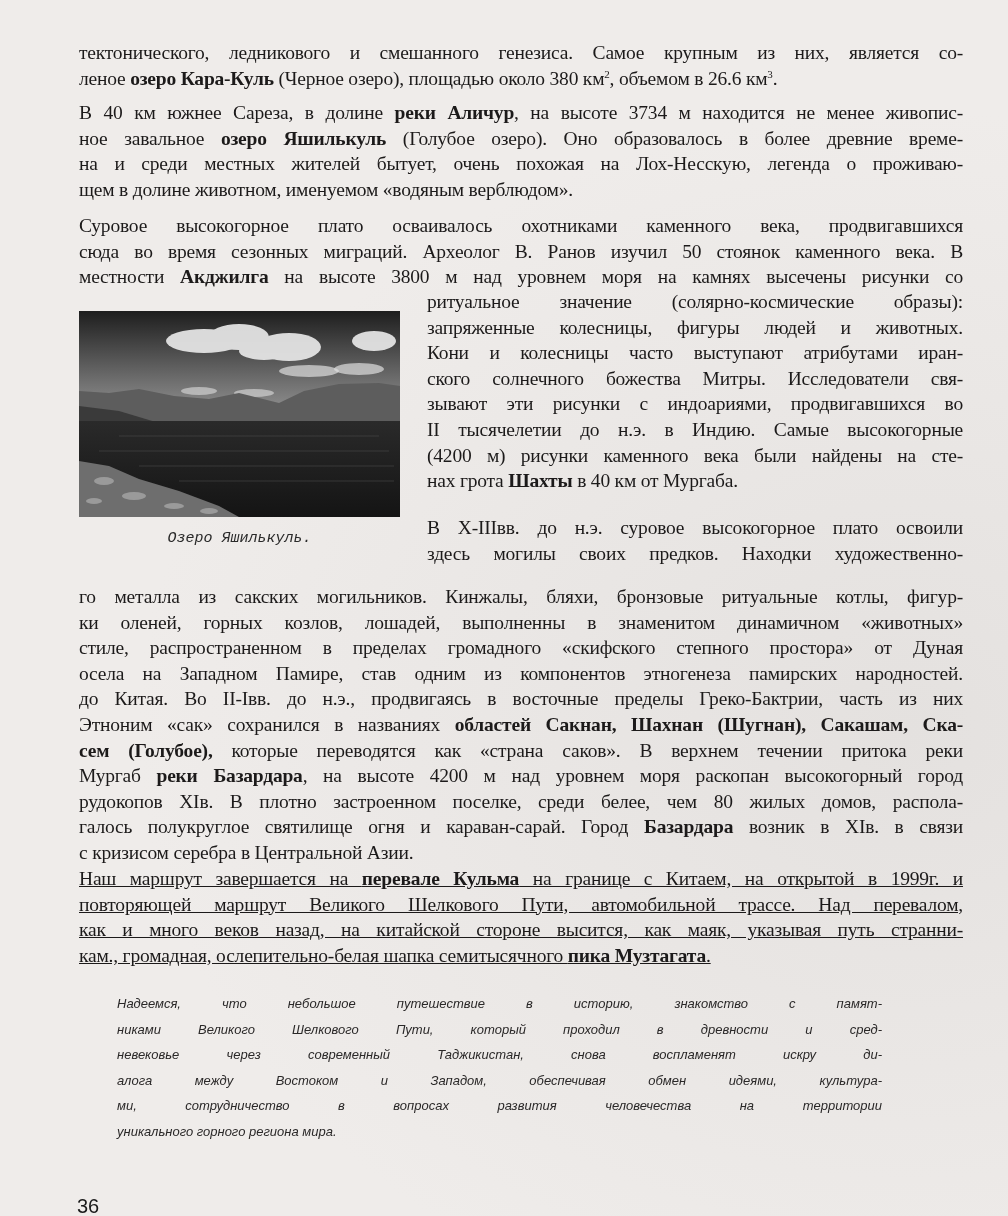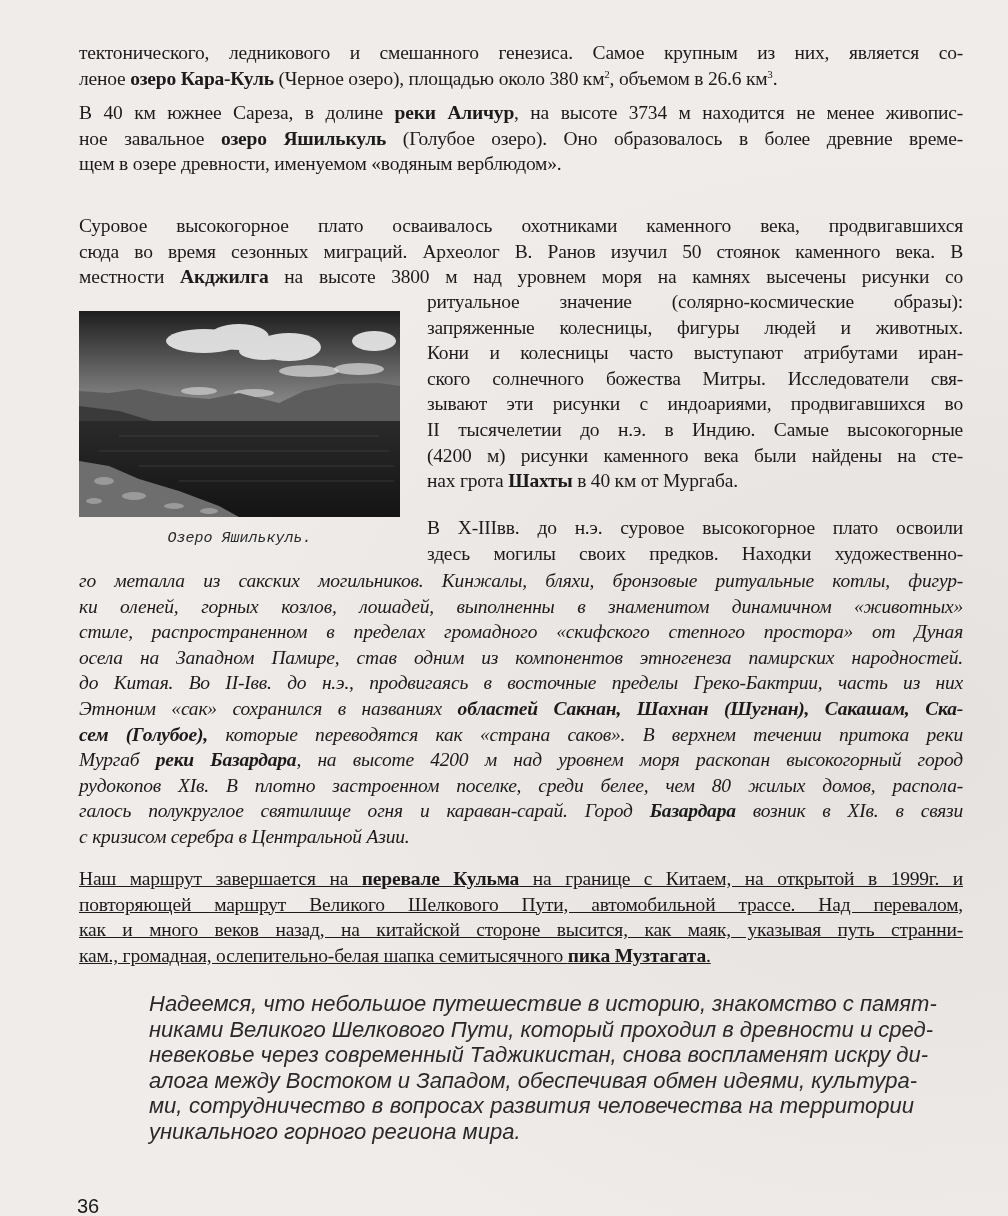--- a/index.html
+++ b/index.html
@@ -7,35 +7,36 @@
        background-image:radial-gradient(ellipse at 90% 60%, #e4e1df 0%, #efecea 60%);}
   .serif{font-family:"Liberation Serif","DejaVu Serif",serif;color:#1c1a1a;font-size:19.5px;line-height:25.6px;letter-spacing:-0.2px;}
   .para{position:absolute;left:79px;width:884px;text-align:justify;margin:0;}
   .line{display:block;white-space:nowrap;text-align:justify;text-align-last:justify;}
   .line.last{text-align-last:left;}
   b{font-weight:bold;}
   sup{font-size:11px;line-height:0;}
   .figure{position:absolute;left:79px;top:311px;width:321px;height:206px;overflow:hidden;background:#2a2a2a;}
   .caption{position:absolute;left:79px;top:530px;width:321px;text-align:center;font-family:Liberation Mono, monospace;font-style:italic;font-size:15px;color:#2a2a2a;}
   .wrap{position:absolute;left:427px;width:536px;}
-  .quote{position:absolute;left:149px;width:765px;font-family:"Liberation Sans","DejaVu Sans",sans-serif;font-style:italic;font-size:22px;line-height:25.5px;color:#2a2828;}
+  .quote{position:absolute;left:117px;width:765px;font-family:"Liberation Sans","DejaVu Sans",sans-serif;font-style:italic;font-size:13px;line-height:25.5px;color:#2a2828;}
   .pagenum{position:absolute;left:77px;top:1195px;font-family:"Liberation Sans","DejaVu Sans",sans-serif;font-size:20px;color:#1a1a1a;}
 </style>
 </head>
 <body>
 
 <div class="para serif" style="top:40px;">
   <span class="line">тектонического, ледникового и смешанного генезиса. Самое крупным из них, является со-</span>
   <span class="line last"><span>леное </span><b>озеро Кара-Куль</b><span> (Черное озеро), площадью около 380 км</span><sup>2</sup><span>, объемом в 26.6 км</span><sup>3</sup><span>.</span></span>
 </div>
 
 <div class="para serif" style="top:100px;">
   <span class="line"><span>В 40 км южнее Сареза, в долине </span><b>реки Аличур</b><span>, на высоте 3734 м находится не менее живопис-</span></span>
   <span class="line"><span>ное завальное </span><b>озеро Яшилькуль</b><span> (Голубое озеро). Оно образовалось в более древние време-</span></span>
-  <span class="line last">щем в озере древности, именуемом «водяным верблюдом».</span>
+  <span class="line">на и среди местных жителей бытует, очень похожая на Лох-Несскую, легенда о проживаю-</span>
+  <span class="line last">щем в долине животном, именуемом «водяным верблюдом».</span>
 </div>
 
 <div class="para serif" style="top:213px;">
   <span class="line">Суровое высокогорное плато осваивалось охотниками каменного века, продвигавшихся</span>
   <span class="line">сюда во время сезонных миграций. Археолог В. Ранов изучил 50 стоянок каменного века. В</span>
   <span class="line"><span>местности </span><b>Акджилга</b><span> на высоте 3800 м над уровнем моря на камнях высечены рисунки со</span></span>
 </div>
 
 <div class="wrap serif" style="top:289px;">
   <span class="line">ритуальное значение (солярно-космические образы):</span>
@@ -92,21 +93,21 @@
     </g>
   </svg>
 </div>
 <div class="caption">Озеро Яшилькуль.</div>
 
 <div class="wrap serif" style="top:515px;">
   <span class="line">В X-IIIвв. до н.э. суровое высокогорное плато освоили</span>
   <span class="line">здесь могилы своих предков. Находки художественно-</span>
 </div>
 
-<div class="para serif" style="top:568px;font-style:italic;">
+<div class="para serif" style="top:584px;">
   <span class="line">го металла из сакских могильников. Кинжалы, бляхи, бронзовые ритуальные котлы, фигур-</span>
   <span class="line">ки оленей, горных козлов, лошадей, выполненны в знаменитом динамичном «животных»</span>
   <span class="line">стиле, распространенном в пределах громадного «скифского степного простора» от Дуная</span>
   <span class="line">осела на Западном Памире, став одним из компонентов этногенеза памирских народностей.</span>
   <span class="line">до Китая. Во II-Iвв. до н.э., продвигаясь в восточные пределы Греко-Бактрии, часть из них</span>
   <span class="line"><span>Этноним «сак» сохранился в названиях </span><b>областей Сакнан, Шахнан (Шугнан), Сакашам, Ска-</b></span>
   <span class="line"><b>сем (Голубое),</b><span> которые переводятся как «страна саков». В верхнем течении притока реки</span></span>
   <span class="line"><span>Мургаб </span><b>реки Базардара</b><span>, на высоте 4200 м над уровнем моря раскопан высокогорный город</span></span>
   <span class="line">рудокопов XIв. В плотно застроенном поселке, среди белее, чем 80 жилых домов, распола-</span>
   <span class="line"><span>галось полукруглое святилище огня и караван-сарай. Город </span><b>Базардара</b><span> возник в XIв. в связи</span></span>

